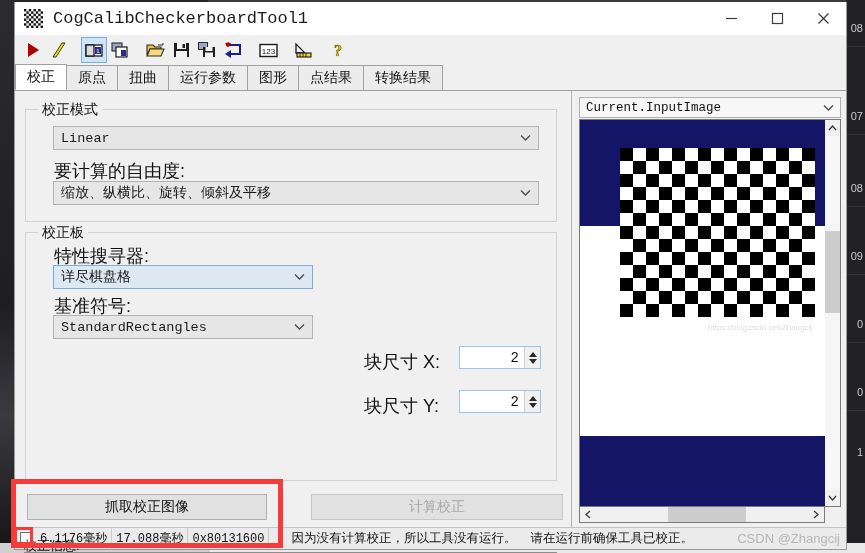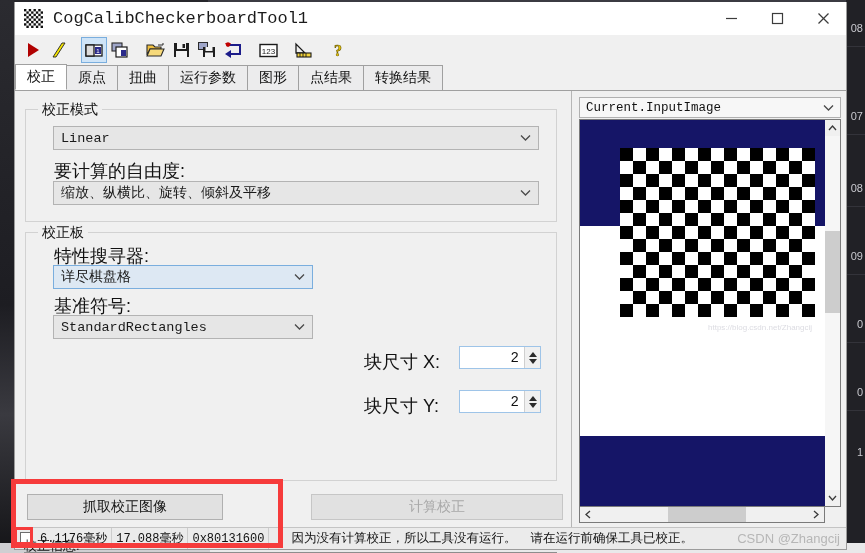--- a/index.html
+++ b/index.html
@@ -388,21 +388,21 @@
             <svg width="8" height="5" viewBox="0 0 8 5">
               <polygon points="4,0 8,5 0,5" fill="#2b2b2b"></polygon>
             </svg>
             <svg width="8" height="5" viewBox="0 0 8 5">
               <polygon points="0,0 8,0 4,5" fill="#2b2b2b"></polygon>
             </svg>
           </span>
         </div>
       </div>
 
-      <div class="btn" style="left:12px; top:403px; width:196px;">抓取校正图像</div>
+      <div class="btn" style="left:12px; top:403px; width:240px;">抓取校正图像</div>
       <div class="btn disabled" style="left:296px; top:403px; width:252px;">计算校正</div>
 
       <div id="red-highlight"></div>
 
       <div class="field-label" style="position:absolute; left:9px; top:446px; font-size:13px;">校正信息:</div>
       <div class="textbox" style="left:9px; top:461px; width:533px; height:26px;"></div>
 
     </div>
 
     <div id="right-pane">

